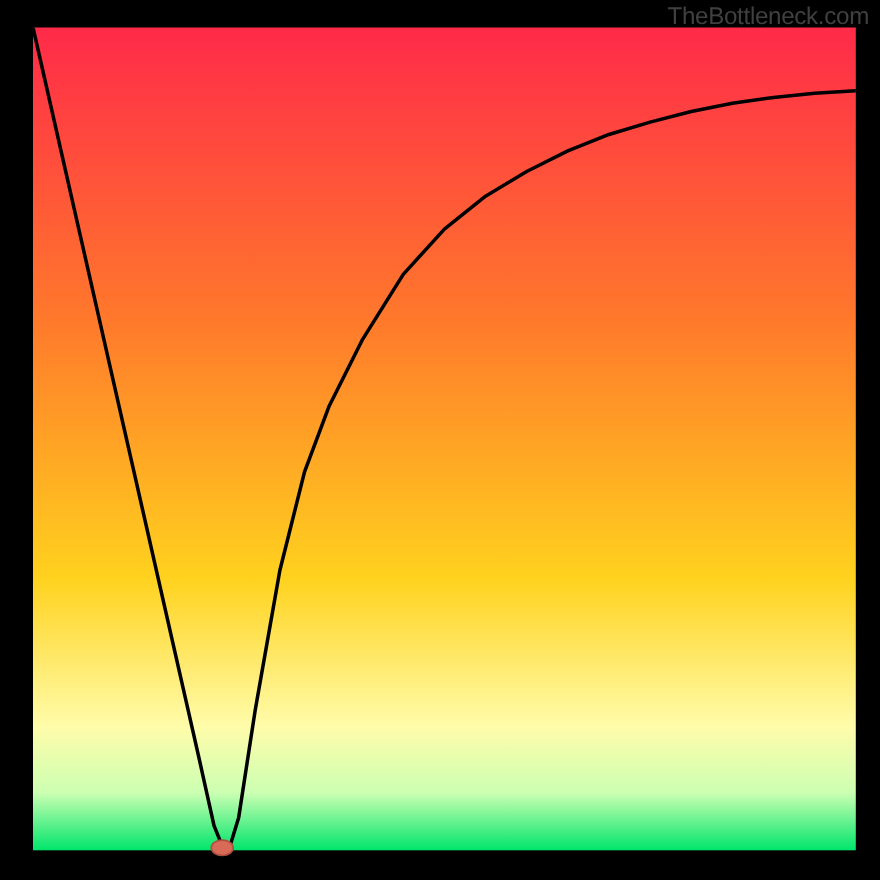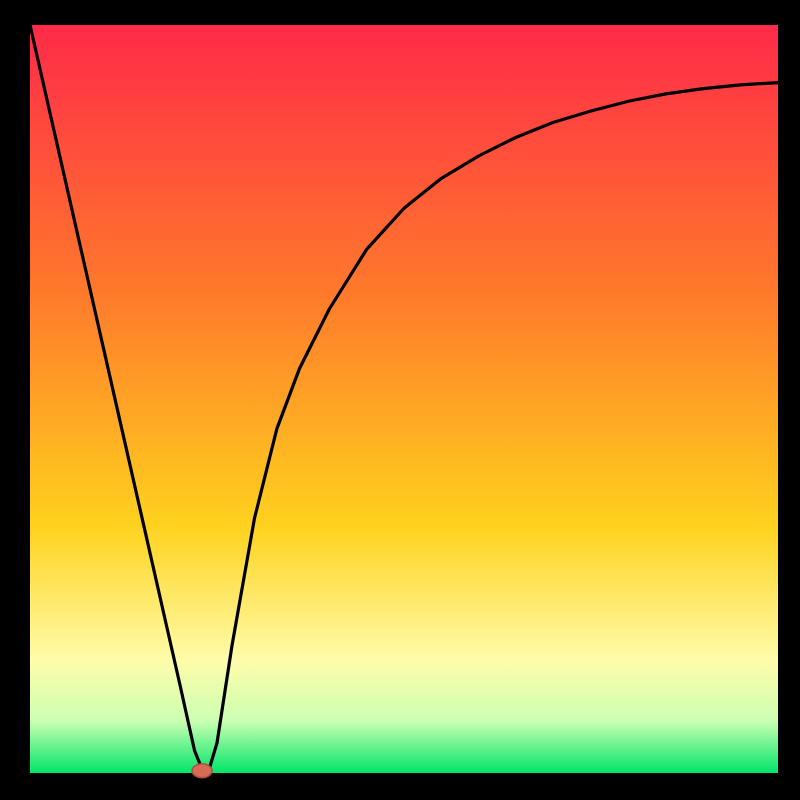--- a/index.html
+++ b/index.html
@@ -31,20 +31,21 @@
     font-weight: 400;
     color: #404040;
     letter-spacing: -0.3px;
   }
 </style>
 </head>
 <body>
 
 <div class="stage">
 
+  <div class="attribution">TheBottleneck.com</div>
 
   <svg class="chart" viewBox="0 0 800 800" preserveAspectRatio="none">
 
     <defs>
       <linearGradient id="bg-grad" x1="0" y1="0" x2="0" y2="1">
         <stop offset="0%" stop-color="#ff2a49"></stop>
         <stop offset="36%" stop-color="#ff7a2b"></stop>
         <stop offset="67%" stop-color="#ffd21e"></stop>
         <stop offset="85%" stop-color="#fffcaa"></stop>
         <stop offset="93%" stop-color="#ccffb2"></stop>

